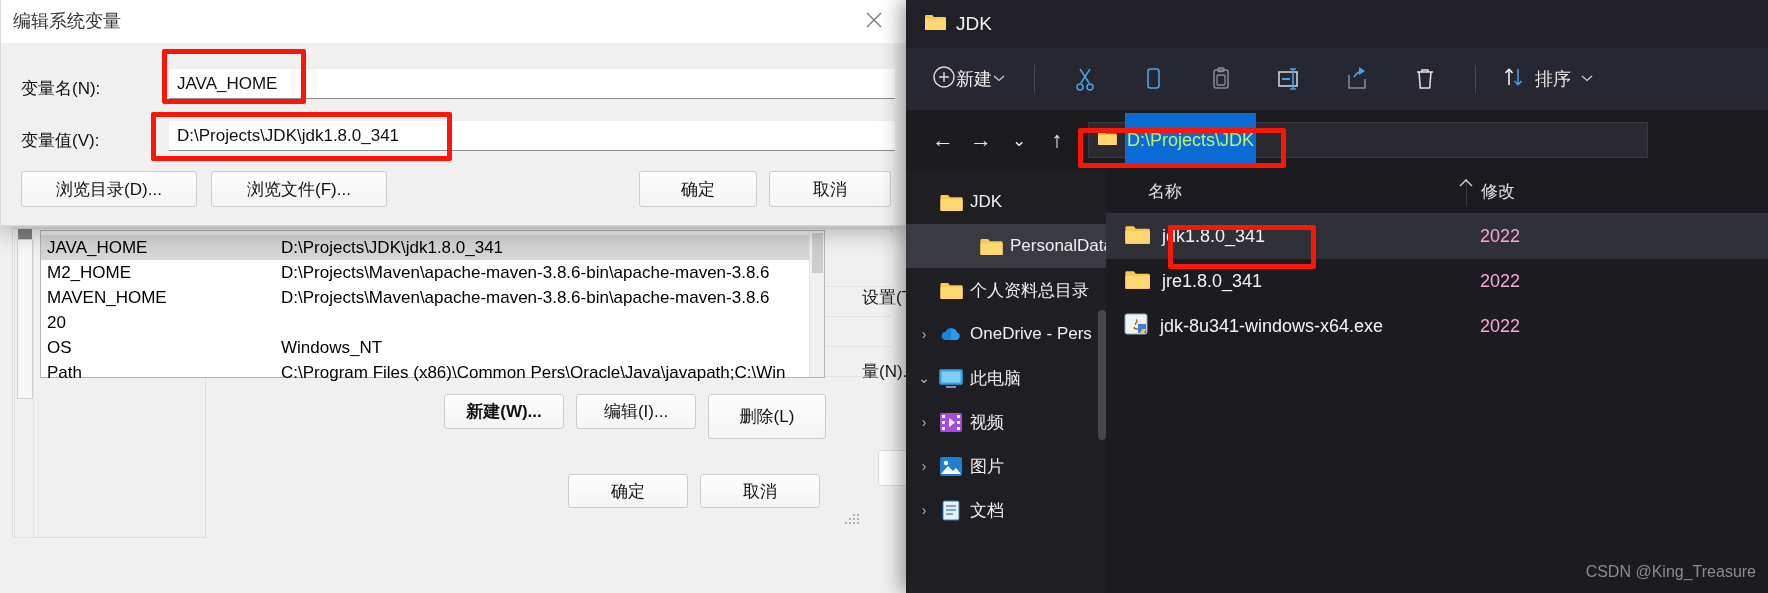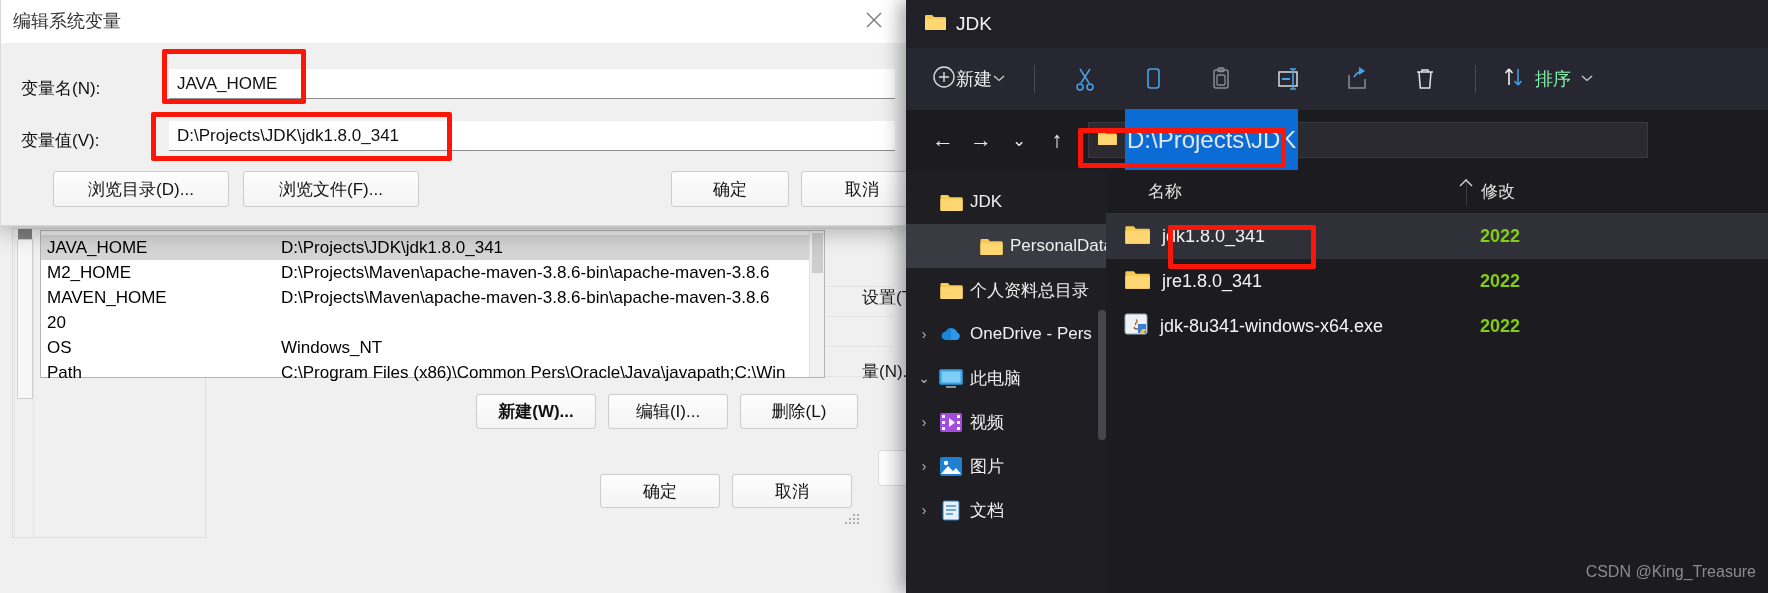--- a/index.html
+++ b/index.html
@@ -79,26 +79,25 @@
   }
 
   
   .btn {
     background: linear-gradient(#fdfdfd,#f4f4f4);
     border: 1px solid #cccccc; border-radius: 3px;
     font-size: 17px; color: #111;
     display: flex; align-items: center; justify-content: center;
     font-family: "Liberation Sans", "DejaVu Sans", sans-serif;
     cursor: default;
-    margin-left: 32px;
   }
 
   .btn-new    { position: absolute; left: 444px; top: 394px; width: 120px; height: 35px; font-weight: bold; }
   .btn-edit   { position: absolute; left: 576px; top: 394px; width: 120px; height: 35px; }
-  .btn-delete { position: absolute; left: 708px; top: 394px; width: 118px; height: 35px; }
+  .btn-delete { position: absolute; left: 708px; top: 394px; width: 118px; height: 45px; }
   .btn-ok2    { position: absolute; left: 568px; top: 474px; width: 120px; height: 34px; }
   .btn-cancel2{ position: absolute; left: 700px; top: 474px; width: 120px; height: 34px; }
 
   .resize-grip {
     position: absolute; left: 845px; top: 512px; width: 14px; height: 14px;
   }
   .resize-grip i {
     position: absolute; width: 2px; height: 2px; background: #b0b0b0;
   }
 
@@ -168,41 +167,41 @@
     padding: 6px 12px; border-radius: 5px; color: #f2f2f2; font-size: 18px;
   }
   .tb-sep {
     width: 1px; height: 28px; background: #4a4a57; margin: 0 16px;
   }
   .tb-icon {
     width: 46px; height: 40px; display: flex; align-items: center;
     justify-content: center; border-radius: 5px; margin: 0 11px;
   }
   .tb-sort {
-    display: flex; align-items: center; gap: 9px; color: #86efac;
+    display: flex; align-items: center; gap: 9px; color: #e5e5e5;
     font-size: 18px; padding: 6px 10px; border-radius: 5px;
   }
 
   .exp-addressbar {
     position: relative; height: 60px; background: #1c1c20;
     display: flex; align-items: center; padding-left: 18px;
   }
   .nav-btn {
     width: 38px; height: 36px; display: flex; align-items: center;
     justify-content: center; color: #e8e8e8; font-size: 22px;
     border-radius: 4px;
   }
   .addr-field {
     position: relative; margin-left: 12px; height: 36px; flex: 1;
     background: #2a2a30; border: 1px solid #3a3a44;
     display: flex; align-items: center; padding: 0 8px; gap: 8px;
     max-width: 560px;
   }
   .addr-sel {
-    background: #0a6cd4; color: #e5e5e5; font-size: 24px; padding: 17px 2px;
+    background: #0a6cd4; color: #bef264; font-size: 18px; padding: 17px 2px;
   }
 
   .exp-content {
     position: absolute; left: 0; top: 170px; right: 0; bottom: 0;
     display: flex;
   }
   .exp-nav {
     width: 200px; background: #1f1f23; padding-top: 10px;
     position: relative;
   }
@@ -235,21 +234,21 @@
     position: absolute; left: 352px; top: 6px; color: #cfcfcf; font-size: 13px;
   }
   .col-mod { flex: 1; padding-left: 14px; border-left: 1px solid #3a3a44; height: 28px; display:flex; align-items:center;}
 
   .file-row {
     display: flex; align-items: center; height: 45px; font-size: 18px;
     color: #f4f4f4;
   }
   .file-row.selected { background: #303038; }
   .file-name { width: 360px; flex: 0 0 360px; display: flex; align-items: center; gap: 12px; padding-left: 18px;}
-  .file-mod { flex: 1; padding-left: 14px; color: #84cc16; font-weight: bold; }
+  .file-mod { flex: 1; padding-left: 14px; color: #f9a8d4; }
 
   .watermark {
     position: absolute; right: 12px; bottom: 12px;
     color: #8b8b8b; font-size: 16px;
   }
 
   .folder-ico { display: inline-block; }
 </style>
 </head>
 <body>

